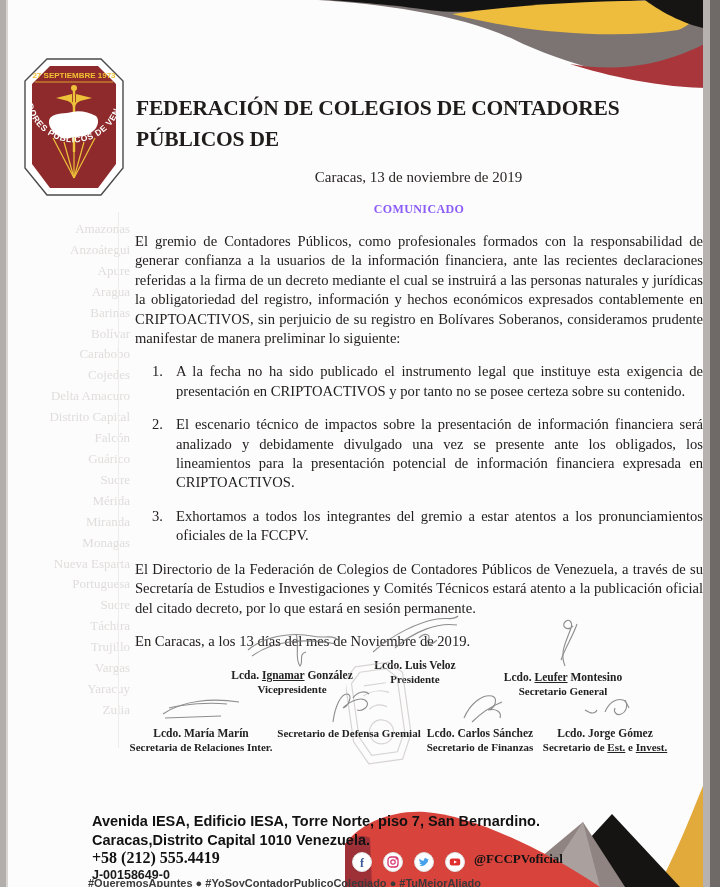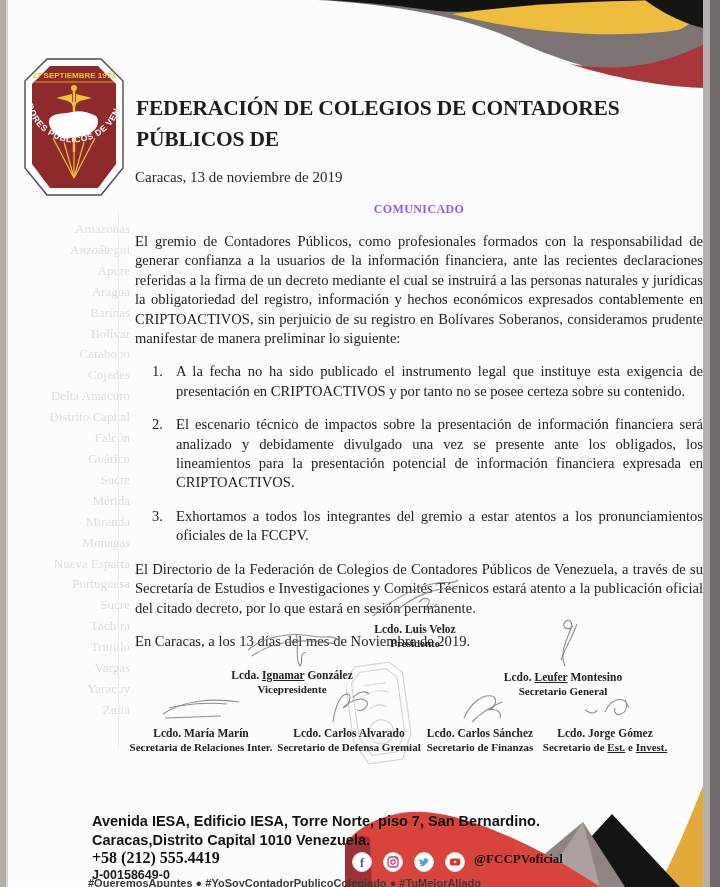--- a/index.html
+++ b/index.html
@@ -12,21 +12,21 @@
   .edge-right-light{position:absolute;left:703px;top:0;width:7px;height:887px;background:#b7b2af;}
   .edge-right-dark{position:absolute;left:710px;top:0;width:10px;height:887px;background:#6f6a68;}
 
   .band{position:absolute;left:0;}
   .band.top{top:0;}
   .band.bottom{bottom:0;}
 
   
   .logo{position:absolute;left:22px;top:56px;width:104px;height:142px;}
   .title{position:absolute;left:136px;top:93px;width:572px;font-weight:bold;font-size:21.5px;line-height:31px;color:#201c1c;letter-spacing:-0.2px;}
-  .dateline{position:absolute;left:135px;top:169px;width:567px;text-align:left;font-size:15px;color:#2a2726;}
+  .dateline{position:absolute;left:135px;top:169px;width:567px;text-align:center;font-size:15px;color:#2a2726;}
 
   
   .sidebar{position:absolute;left:18px;top:219px;width:112px;text-align:right;color:#e0dedd;font-size:13px;line-height:20.9px;}
   .divider{position:absolute;left:118px;top:212px;width:1px;height:536px;background:#eeedec;}
 
   
   .heading{position:absolute;left:135px;top:202px;width:568px;text-align:center;font-weight:bold;font-size:12px;letter-spacing:.4px;color:#8b5cf6;}
   .content{position:absolute;left:135px;top:232px;width:568px;font-size:14.6px;line-height:19.4px;color:#232120;text-align:justify;}
   .content p{margin:0 0 14px 0;}
   .olist{margin:0 0 0 17px;}
@@ -154,21 +154,21 @@
       </div>
       <div class="li-row">
         <span class="li-num">3.</span>
         <span class="li-text">Exhortamos a todos los integrantes del gremio a estar atentos a los pronunciamientos oficiales de la FCCPV.</span>
       </div>
     </div>
     <p>El Directorio de la Federación de Colegios de Contadores Públicos de Venezuela, a través de su Secretaría de Estudios e Investigaciones y Comités Técnicos estará atento a la publicación oficial del citado decreto, por lo que estará en sesión permanente.</p>
     <p>En Caracas, a los 13 días del mes de Noviembre de 2019.</p>
   </div>
 
-  <div class="sig" style="left:315px;top:576px;width:200px;">
+  <div class="sig" style="left:315px;top:612px;width:200px;">
     <svg width="96" height="46" viewBox="0 0 96 46">
       <g fill="none" stroke="#7b7b7b" stroke-width="1.1" opacity=".85">
         <path d="M6,40 C26,22 52,10 70,7 C80,5 86,9 91,4"></path>
         <path d="M28,36 C46,20 70,10 90,13"></path>
         <path d="M52,26 C58,20 66,22 60,30 C56,35 64,34 70,28"></path>
       </g>
     </svg>
     <div class="nm">Lcdo. Luis Veloz</div>
     <div class="rl">Presidente</div>
   </div>
@@ -216,21 +216,20 @@
     <div class="rl">Secretaria de Relaciones Inter.</div>
   </div>
 
   <div class="sig" style="left:249px;top:688px;width:200px;">
     <svg width="52" height="38" viewBox="0 0 52 38">
       <g fill="none" stroke="#7b7b7b" stroke-width="1.1" opacity=".85">
         <path d="M10,34 C12,18 18,6 24,6 C30,6 26,18 20,20 C28,12 40,8 44,14 C46,18 40,24 34,22"></path>
         <path d="M30,10 C34,4 42,2 46,6"></path>
       </g>
     </svg>
-    <div class="nm">Lcdo. Carlos Alvarado</div>
     <div class="rl">Secretario de Defensa Gremial</div>
   </div>
 
   <div class="sig" style="left:505px;top:692px;width:200px;">
     <svg width="60" height="34" viewBox="0 0 60 34">
       <g fill="none" stroke="#7b7b7b" stroke-width="1.1" opacity=".85">
         <path d="M10,18 C16,22 20,22 22,18"></path>
         <path d="M30,20 C34,10 42,6 48,8 C54,10 52,20 46,22 C42,24 38,20 40,16 M50,8 L54,16"></path>
       </g>
     </svg>

